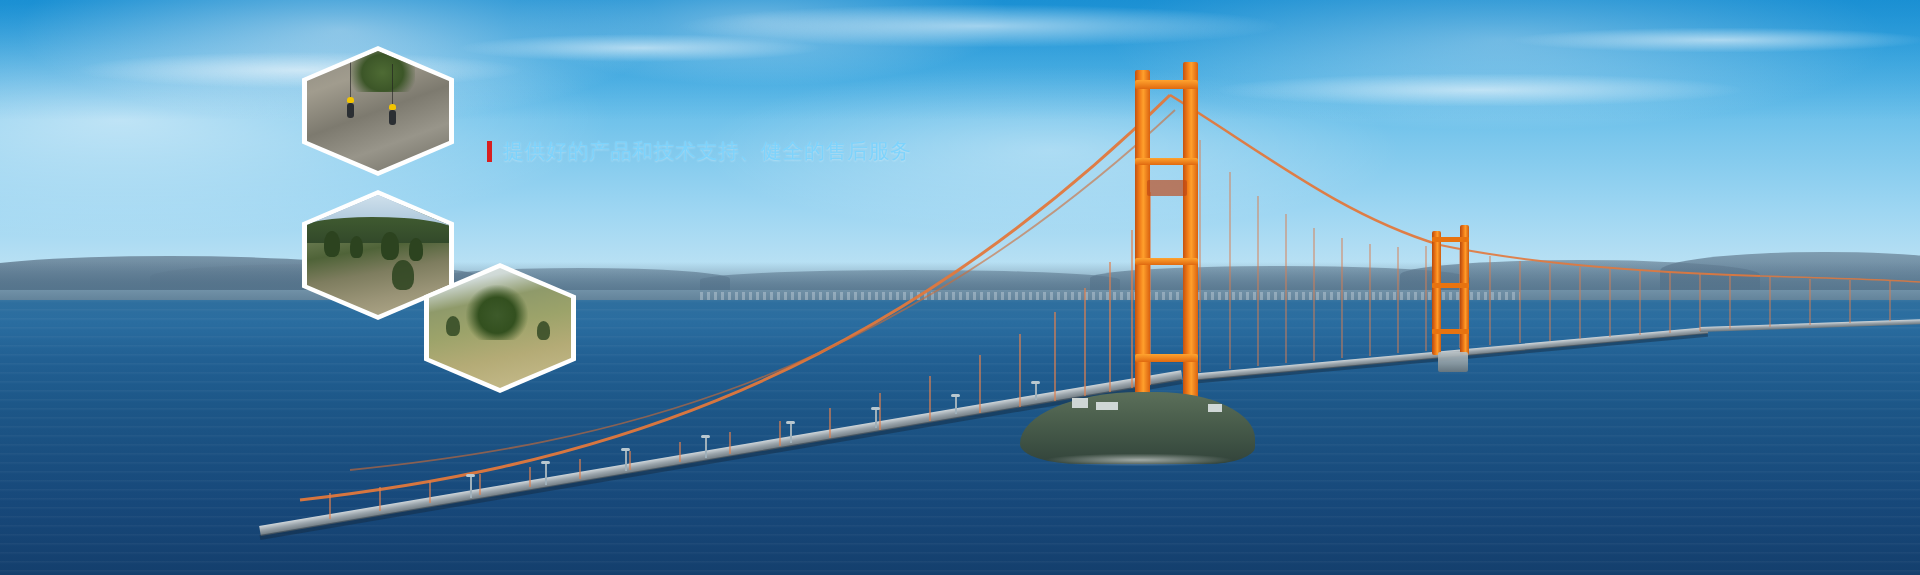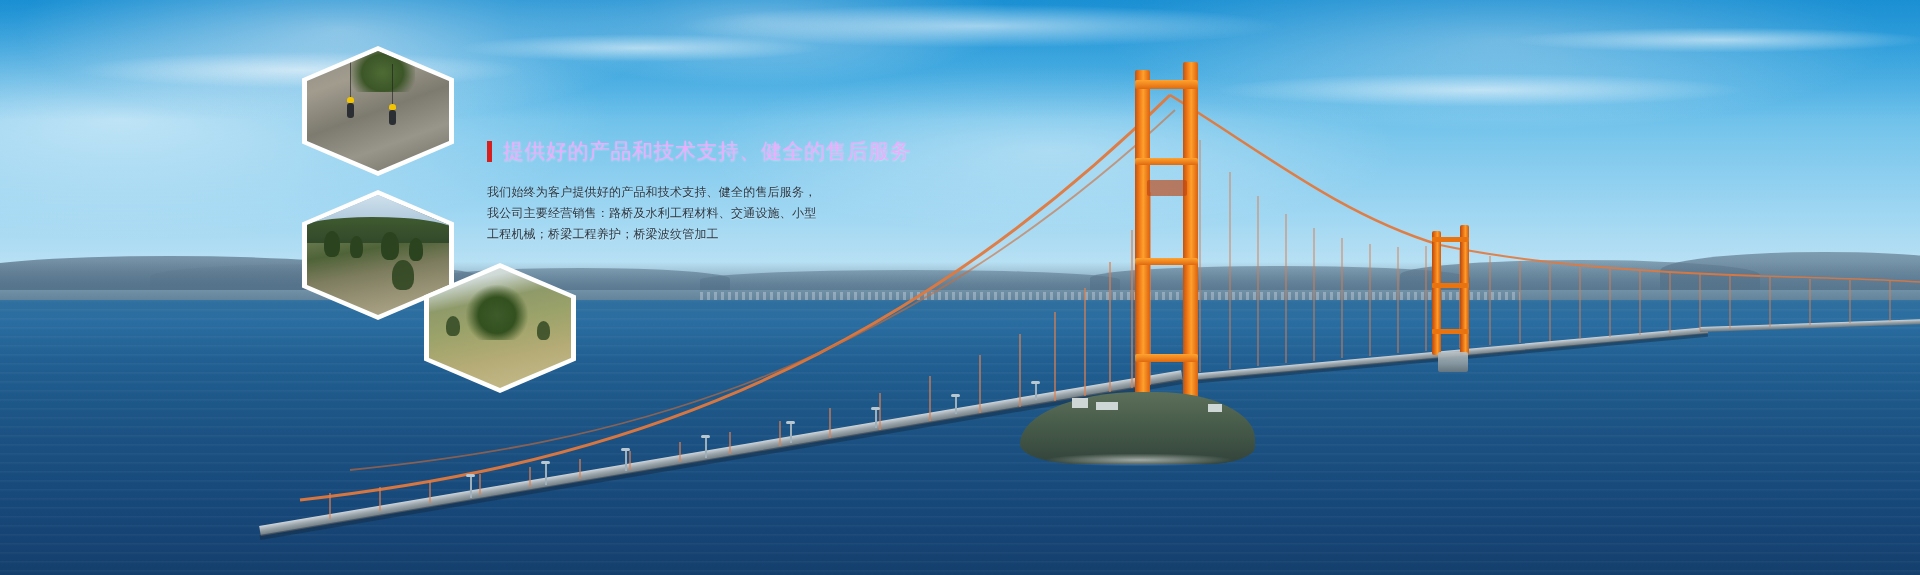--- a/index.html
+++ b/index.html
@@ -184,21 +184,21 @@
   }
   .h-sub{
     font-size:27px;font-weight:bold;color:#3a3f44;letter-spacing:.5px;
     text-shadow:0 1px 2px rgba(255,255,255,.45);
   }
   .subline{
     display:flex;align-items:center;gap:11px;margin-top:19px;white-space:nowrap;
   }
   .redbar{width:5px;height:21px;background:#d81f20;flex:0 0 auto;}
   .sub-text{
-    font-size:21px;color:#f0abfc;letter-spacing:.5px;
+    font-size:21px;color:#7dd3fc;letter-spacing:.5px;
     text-shadow:0 1px 2px rgba(255,255,255,.35);
   }
   .desc{
     margin-top:17px;font-size:12px;line-height:1.75;color:#2b3742;
     width:330px;letter-spacing:.2px;
     text-shadow:0 1px 1px rgba(255,255,255,.35);
   }
 </style>
 </head>
 <body>
@@ -389,16 +389,15 @@
     </div>
   </div>
 
   <div class="content">
 
     <div class="subline">
       <span class="redbar"></span>
       <span class="sub-text">提供好的产品和技术支持、健全的售后服务</span>
     </div>
 
-    <p class="desc">我们始终为客户提供好的产品和技术支持、健全的售后服务，我公司主要经营销售：路桥及水利工程材料、交通设施、小型工程机械；桥梁工程养护；桥梁波纹管加工</p>
   </div>
 
 </div>
 
 </body></html>

